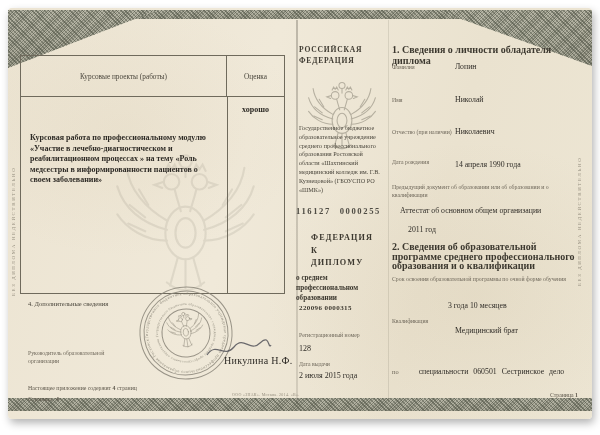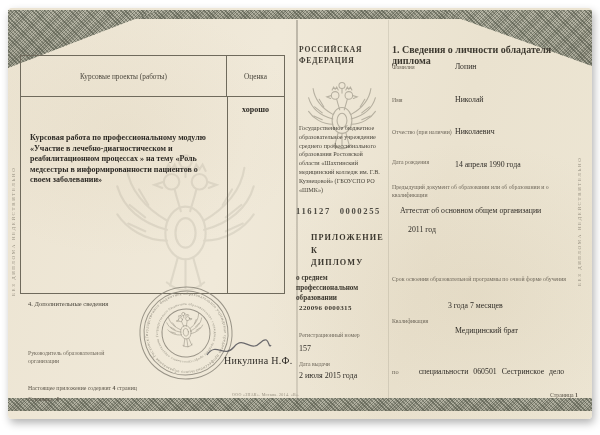--- a/index.html
+++ b/index.html
@@ -180,25 +180,25 @@
       <div>РОССИЙСКАЯ</div>
       <div>ФЕДЕРАЦИЯ</div>
     </div>
 
     <svg class="abs eagle-mid" width="76" height="96">
       <use href="#eagle" width="76" height="96"></use>
     </svg>
 
     <div class="abs mid institution">Государственное бюджетное образовательное учреждение среднего профессионального образования Ростовской области «Шахтинский медицинский колледж им. Г.В. Кузнецовой» (ГБОУСПО РО «ШМК»)</div>
     <div class="abs mid blank-num">116127 0000255</div>
-    <div class="abs mid doc-title">ПРИЛОЖЕНИЕ К ДИПЛОМУ</div>
+    <div class="abs mid doc-title">ФЕДЕРАЦИЯ К ДИПЛОМУ</div>
     <div class="abs mid doc-sub">о среднем профессиональном образовании</div>
     <div class="abs mid dip-num">220096 0000315</div>
     <div class="abs mid small-label reg-label">Регистрационный номер</div>
-    <div class="abs mid typed reg-num">157</div>
+    <div class="abs mid typed reg-num">128</div>
     <div class="abs mid small-label date-label">Дата выдачи</div>
     <div class="abs mid typed date-val">2 июля 2015 года</div>
 
     <div class="abs s-title" style="left:384px; top:36px;">1. Сведения о личности обладателя диплома</div>
 
     <div class="abs small-label" style="left:384px; top:56px;">Фамилия</div>
     <div class="abs typed fval" style="left:447px; top:54px;">Лопин</div>
 
     <div class="abs small-label" style="left:384px; top:89px;">Имя</div>
     <div class="abs typed fval" style="left:447px; top:87px;">Николай</div>
@@ -206,23 +206,24 @@
     <div class="abs small-label" style="left:384px; top:121px;">Отчество (при наличии)</div>
     <div class="abs typed fval" style="left:447px; top:119px;">Николаевич</div>
 
     <div class="abs small-label" style="left:384px; top:151px;">Дата рождения</div>
     <div class="abs typed fval" style="left:447px; top:152px;">14 апреля  1990 года</div>
 
     <div class="abs small-label" style="left:384px; top:176px; width:182px; line-height:7.8px;">Предыдущий документ об образовании или об образовании и о квалификации</div>
     <div class="abs typed fval" style="left:392px; top:198px;">Аттестат об основном общем организации</div>
     <div class="abs typed fval" style="left:400px; top:217px;">2011 год</div>
 
+    <div class="abs s-title" style="left:384px; top:234px; width:188px; line-height:9.6px;">2. Сведения об образовательной программе среднего профессионального образования и о квалификации</div>
 
     <div class="abs small-label" style="left:384px; top:268px; width:178px; line-height:7.8px;">Срок освоения образовательной программы по очной форме обучения</div>
-    <div class="abs typed fval" style="left:440px; top:293px;">3 года 7 месяцев</div>
+    <div class="abs typed fval" style="left:440px; top:293px;">3 года 10 месяцев</div>
 
     <div class="abs small-label" style="left:384px; top:310px;">Квалификация</div>
     <div class="abs typed fval" style="left:447px; top:318px;">Медицинский брат</div>
 
     <div class="abs" style="left:384px; top:352px;">
       <span style="font-size:6.4px; color:#6e675a;">по</span>
       <span class="typed fval" style="margin-left:16px; word-spacing:3px;">специальности 060501 Сестринское дело</span>
     </div>
 
     <div class="abs page-note" style="left:500px; top:384px; width:70px; text-align:right;">

